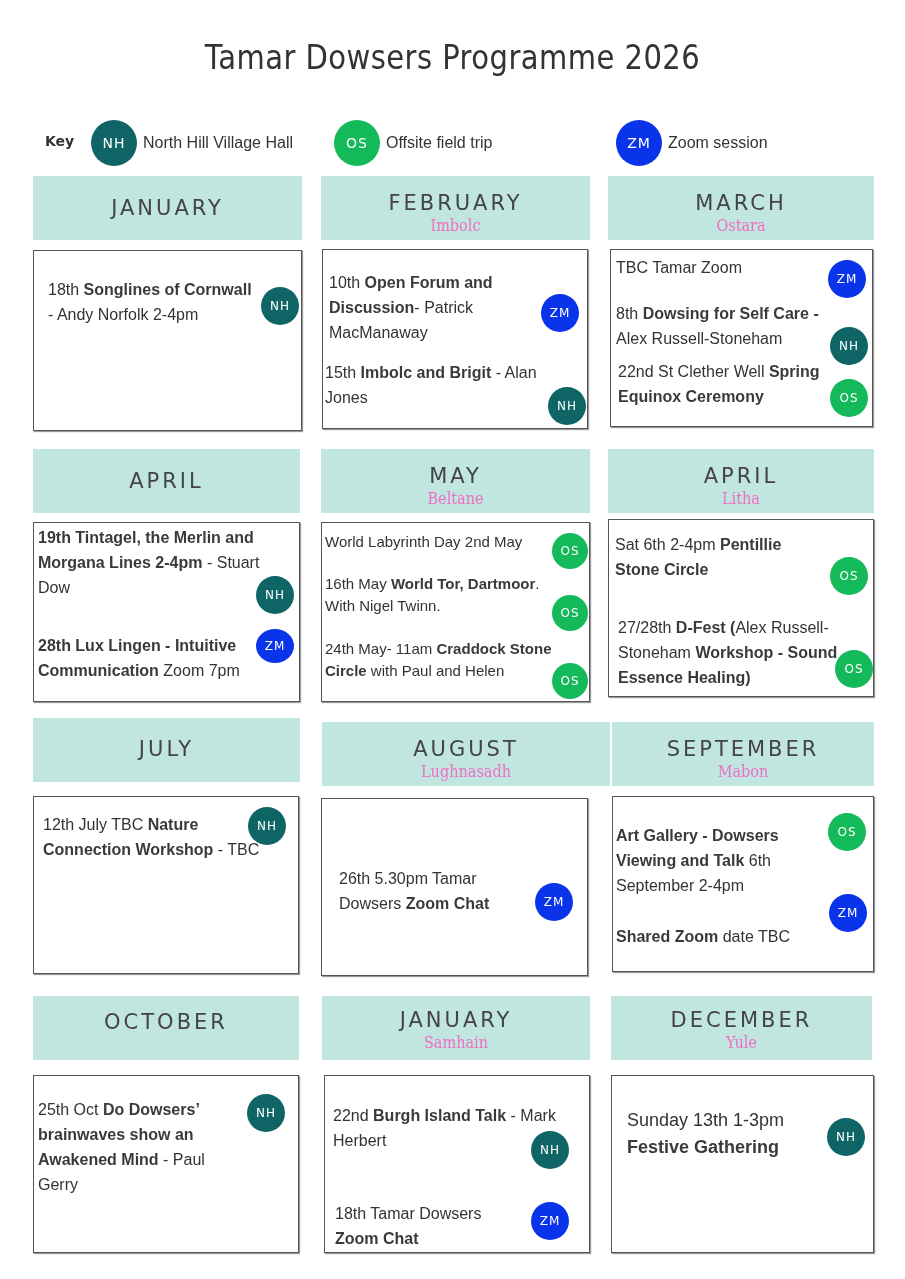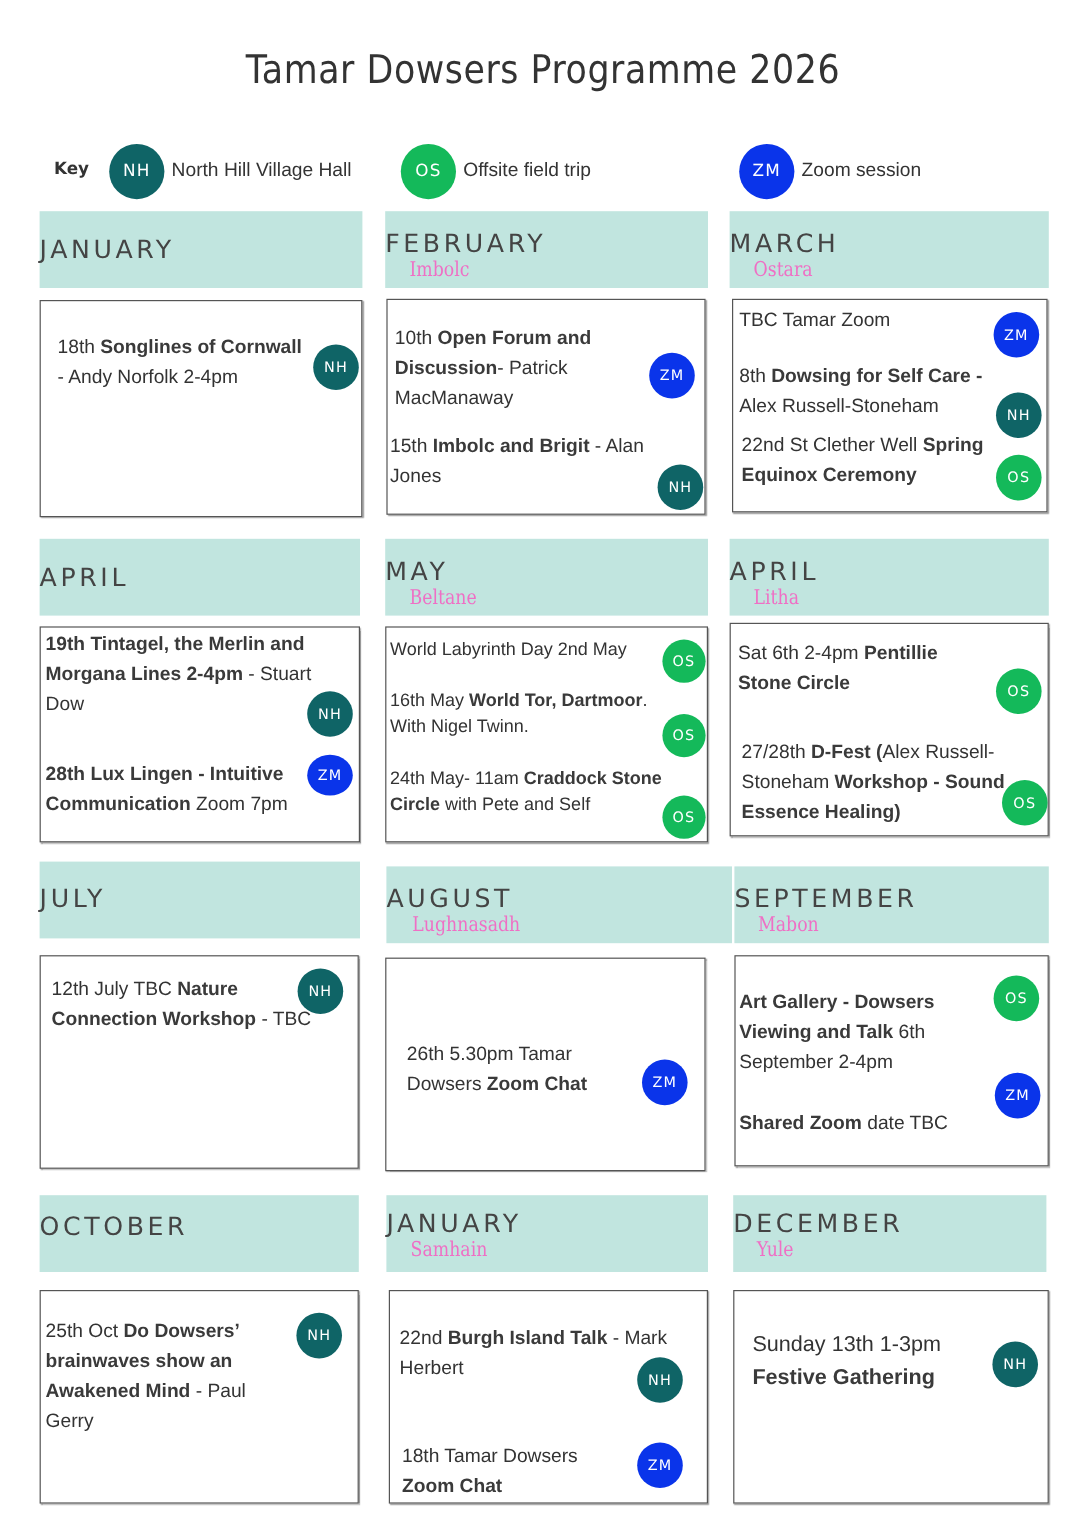--- a/index.html
+++ b/index.html
@@ -11,21 +11,21 @@
   .key-label { position:absolute; left:45px; top:133px; font-weight:bold; font-size:14px; color:#333; }
   .key-item { position:absolute; top:121px; height:44px; display:flex; align-items:center; }
   .key-item .badge { position:relative; width:46px; height:46px; font-size:14px; }
   .key-text { margin-left:6px; font-size:16px; color:#333; font-family:"Liberation Sans", sans-serif; }
   .badge { position:absolute; border-radius:50%; color:#fff; display:flex; align-items:center;
            justify-content:center; font-size:12px; letter-spacing:1px; width:38px; height:38px;
            font-family:"DejaVu Sans", sans-serif; }
   .b-NH { background:#0f6466; }
   .b-OS { background:#14b95a; }
   .b-ZM { background:#0a34ea; }
-  .month-head { position:absolute; background:#c1e5df; }
+  .month-head { position:absolute; background:#c1e5df; text-align:center; }
   .month-name { display:block; font-size:21px; letter-spacing:3px; color:#444;
                 font-family:"DejaVu Sans", sans-serif; padding-top:15px; line-height:24px; }
   .festival { display:block; font-family:"DejaVu Serif", serif; color:#ef6fc5;
               font-size:17px; line-height:20px; transform:scaleX(0.85); }
   .month-box { position:absolute; border:1.5px solid #555; background:#fff; box-sizing:border-box;
                box-shadow:1px 1px 1px #999; }
   .ev { position:absolute; font-size:16px; line-height:25px; color:#333;
         font-family:"Liberation Sans", sans-serif; }
   .ev b { font-weight:bold; color:#3a3a3a; }
 </style>
@@ -113,21 +113,21 @@
 <div class="month-box" style="left:321px;top:522px;width:269px;height:180px">
   <div class="ev" style="left:3px;top:6px;width:230px;font-size:15px">
     <span>World Labyrinth Day 2nd May</span>
   </div>
   <div class="badge b-OS" style="left:230px;top:10px;width:36px;height:36px">OS</div>
   <div class="ev" style="left:3px;top:50px;width:245px;font-size:15px;line-height:22px">
     <span>16th May </span><b>World Tor, Dartmoor</b><span>. With Nigel Twinn.</span>
   </div>
   <div class="badge b-OS" style="left:230px;top:72px;width:36px;height:36px">OS</div>
   <div class="ev" style="left:3px;top:115px;width:260px;font-size:15px;line-height:22px">
-    <span>24th May- 11am </span><b>Craddock Stone Circle</b><span> with Pete and Self</span>
+    <span>24th May- 11am </span><b>Craddock Stone Circle</b><span> with Paul and Helen</span>
   </div>
   <div class="badge b-OS" style="left:230px;top:140px;width:36px;height:36px">OS</div>
 </div>
 
 <div class="month-head" style="left:608px;top:449px;width:266px;height:64px">
   <span class="month-name">APRIL</span>
   <span class="festival">Litha</span>
 </div>
 <div class="month-box" style="left:608px;top:519px;width:266px;height:178px">
   <div class="ev" style="left:6px;top:12px;width:210px">

